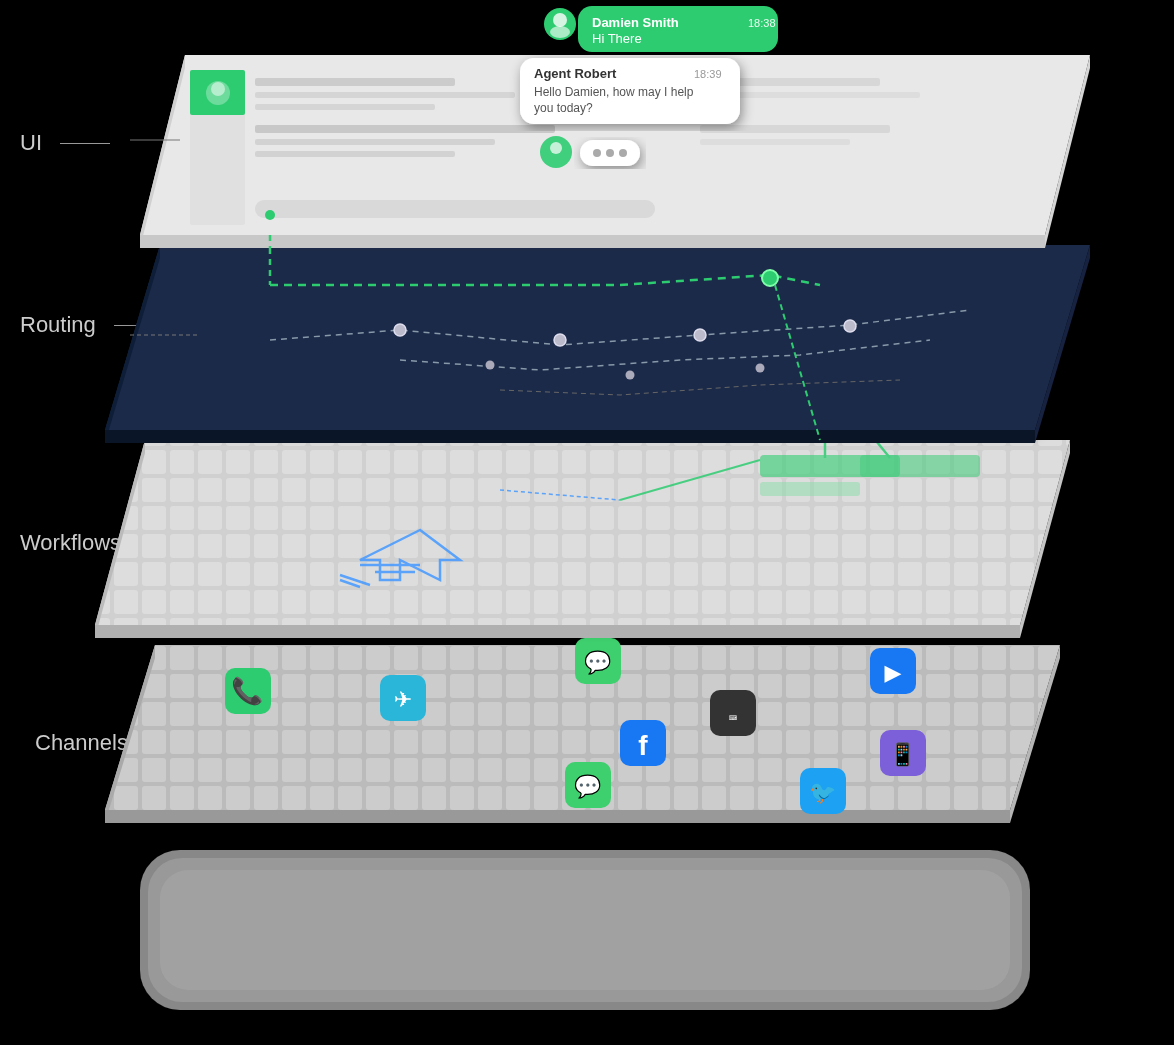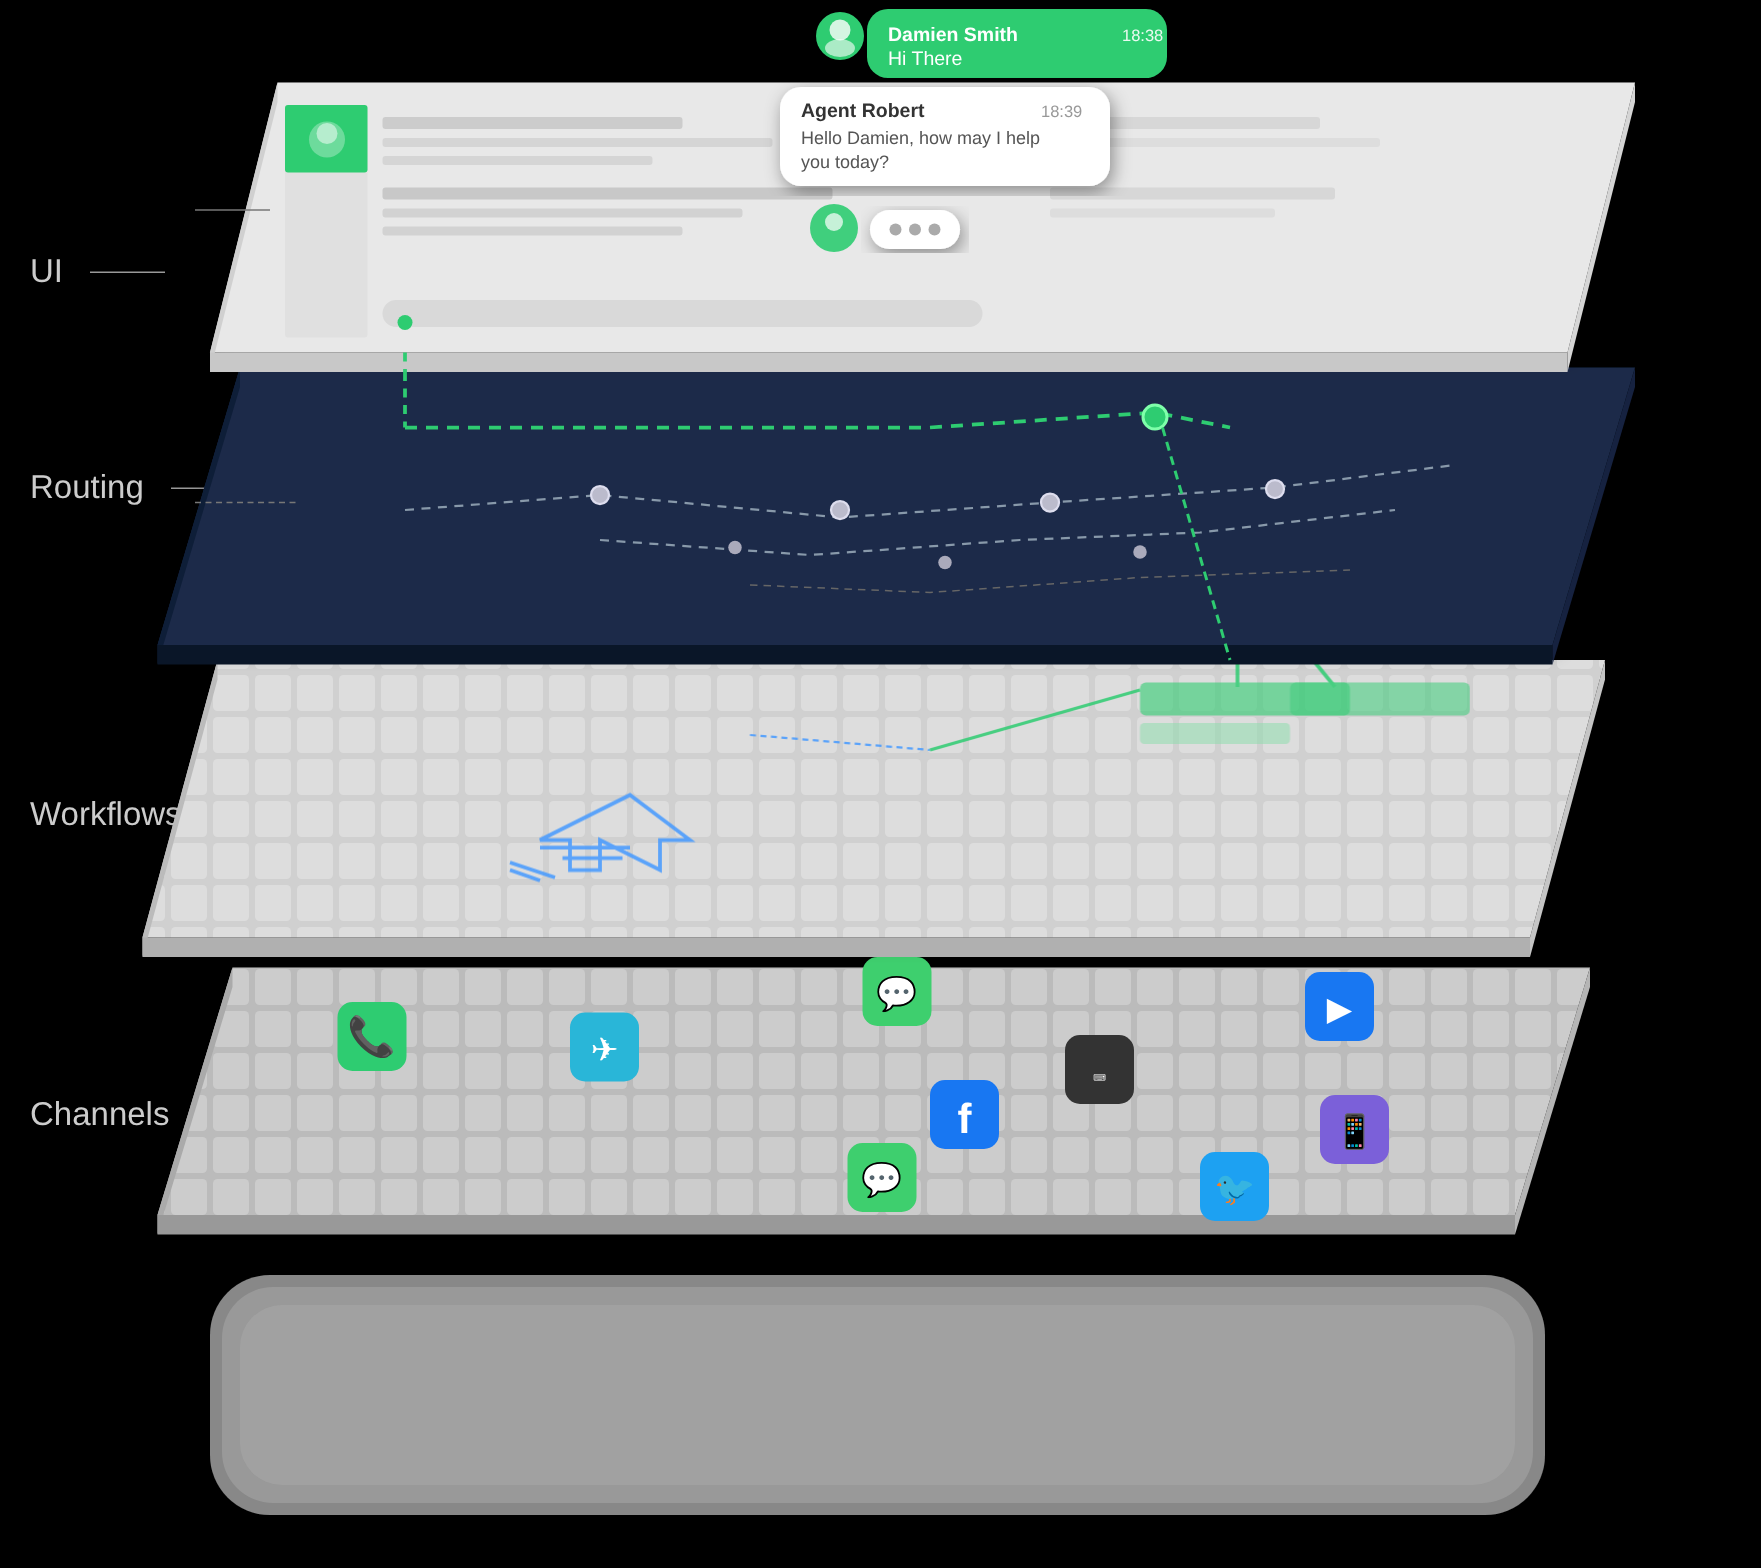--- a/index.html
+++ b/index.html
@@ -33,24 +33,24 @@
     }
     .layer-label::after {
       content: '';
       display: inline-block;
       width: 50px;
       height: 1px;
       background: #999;
       margin-left: 8px;
     }
 
-    .label-ui { top: 130px; margin-top: 38px; }
+    .label-ui { top: 130px; }
     .label-routing { top: 312px; }
     .label-workflows { top: 530px; }
-    .label-channels { top: 730px; }
+    .label-channels { top: 730px; margin-left: 15px; }
 
     
     .main-svg {
       position: absolute;
       top: 0; left: 0;
       width: 1174px;
       height: 1045px;
     }
   </style>
 </head>

